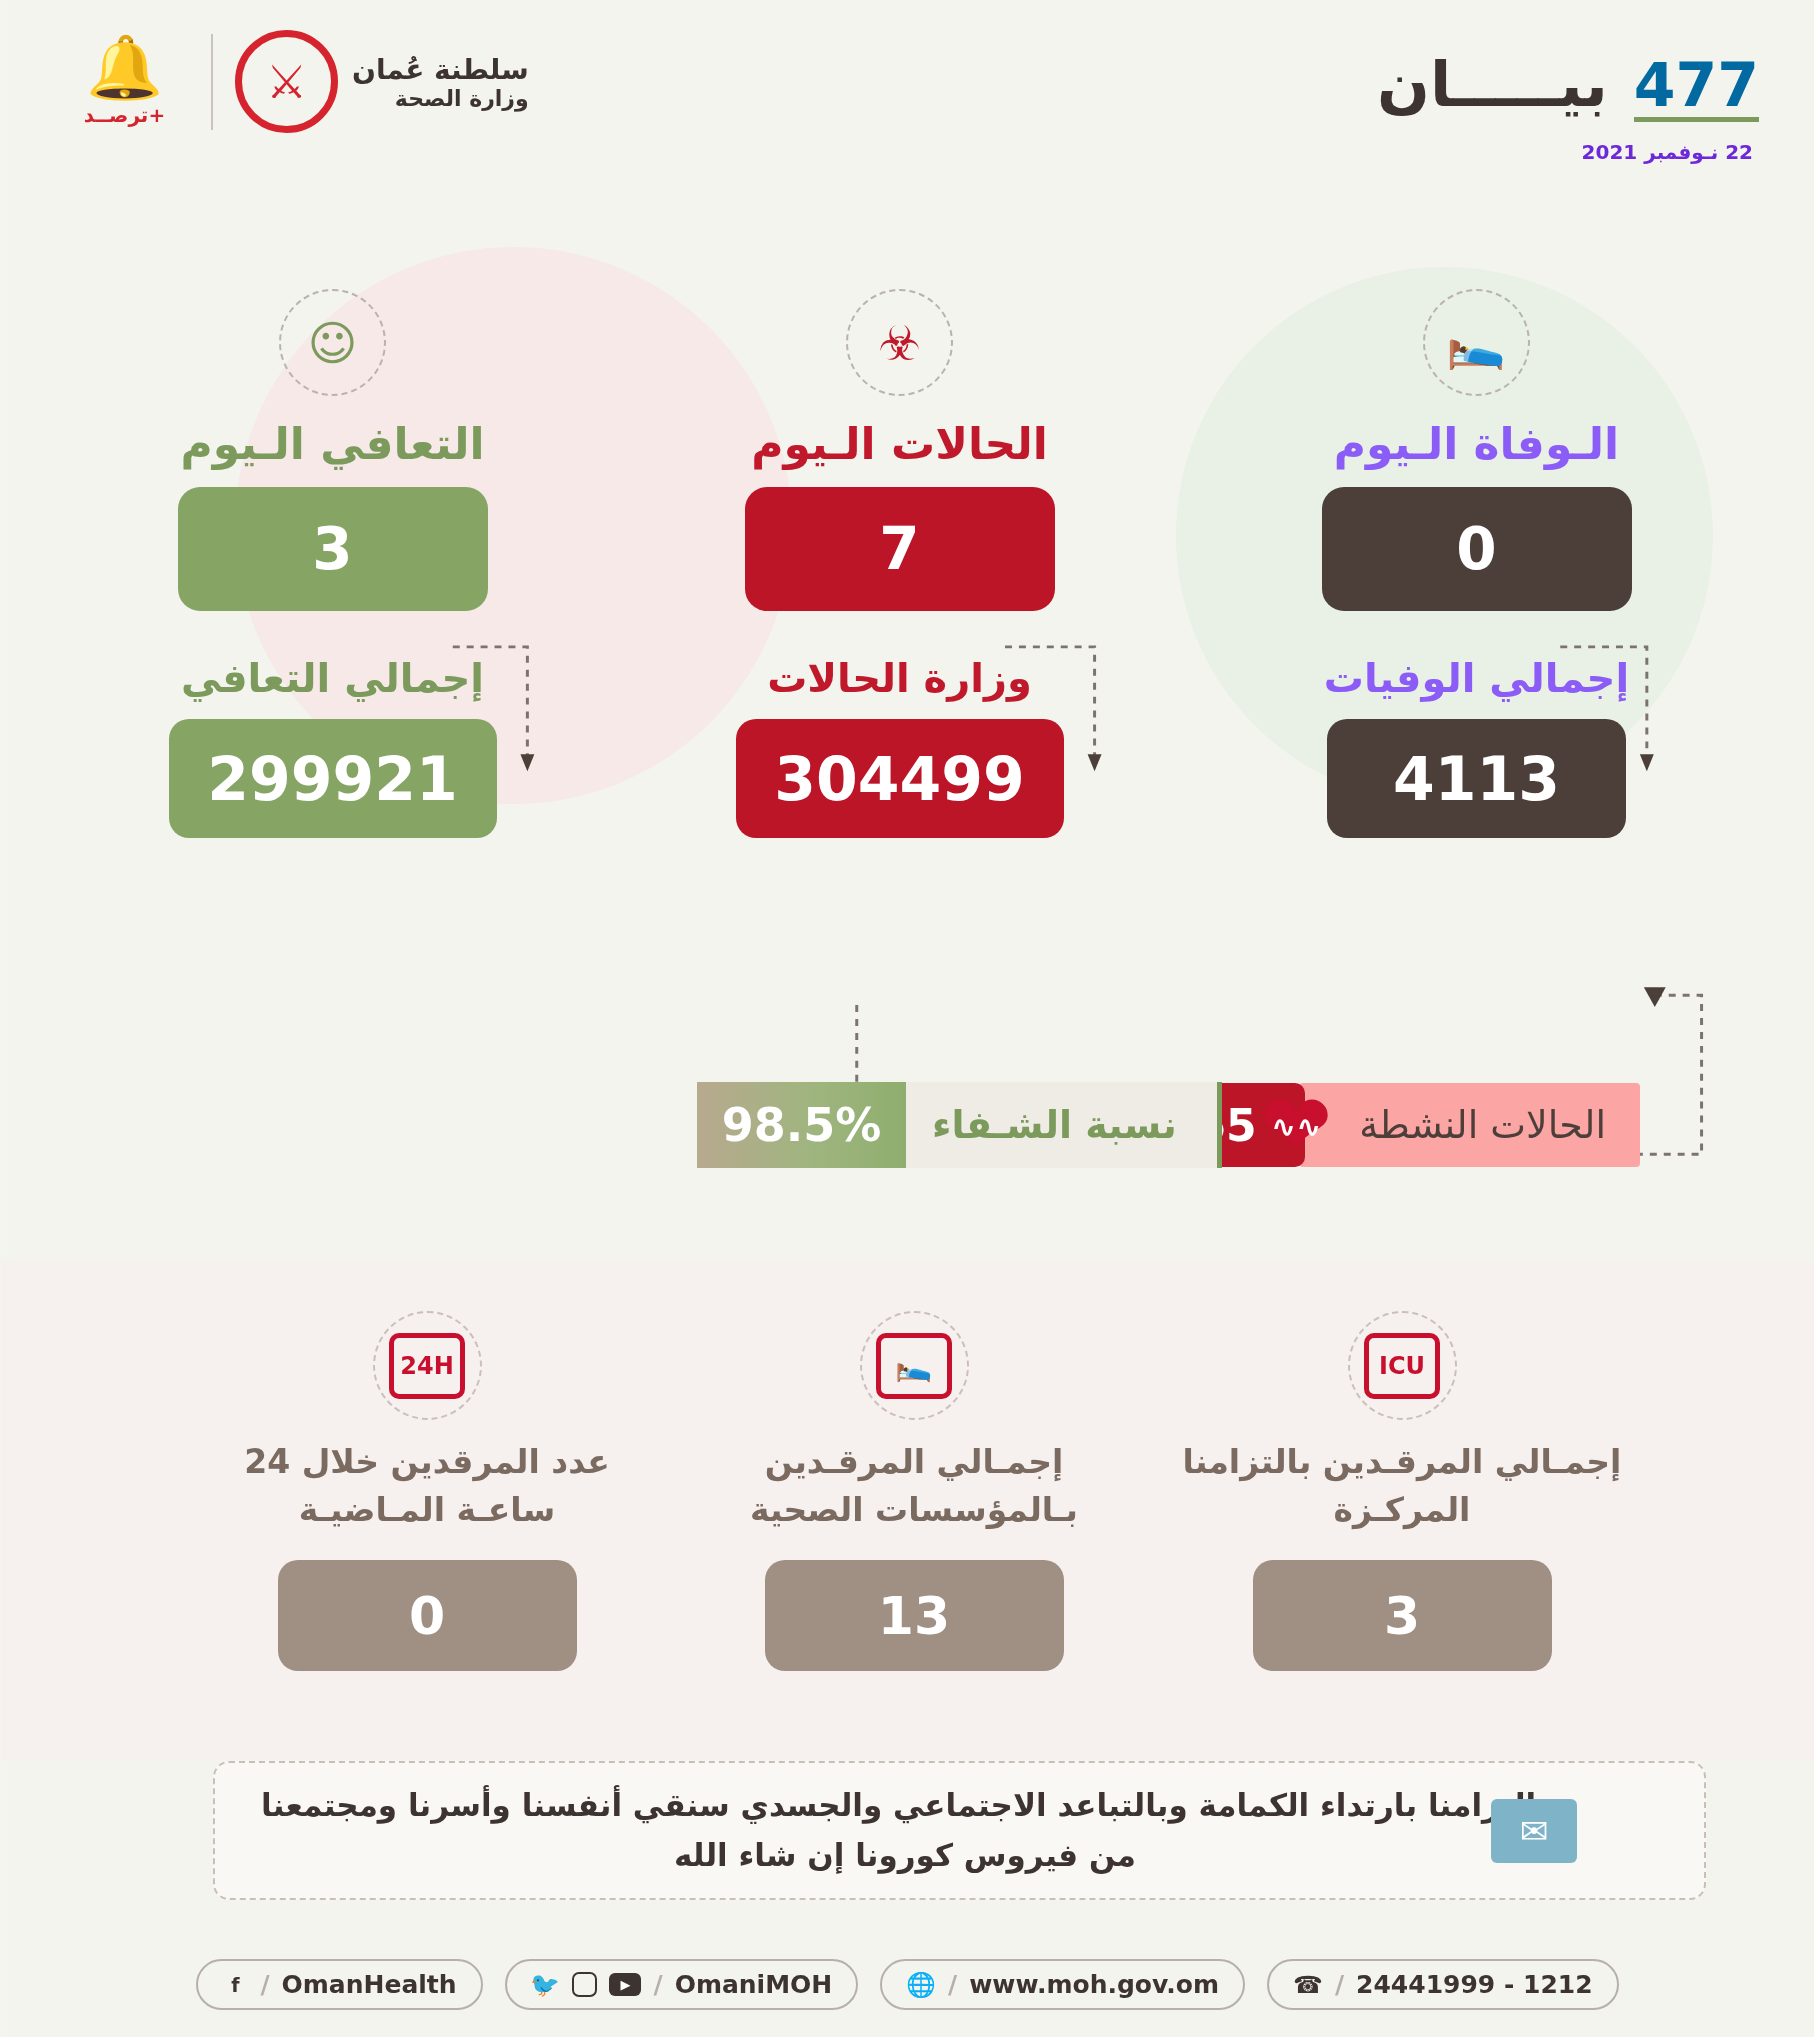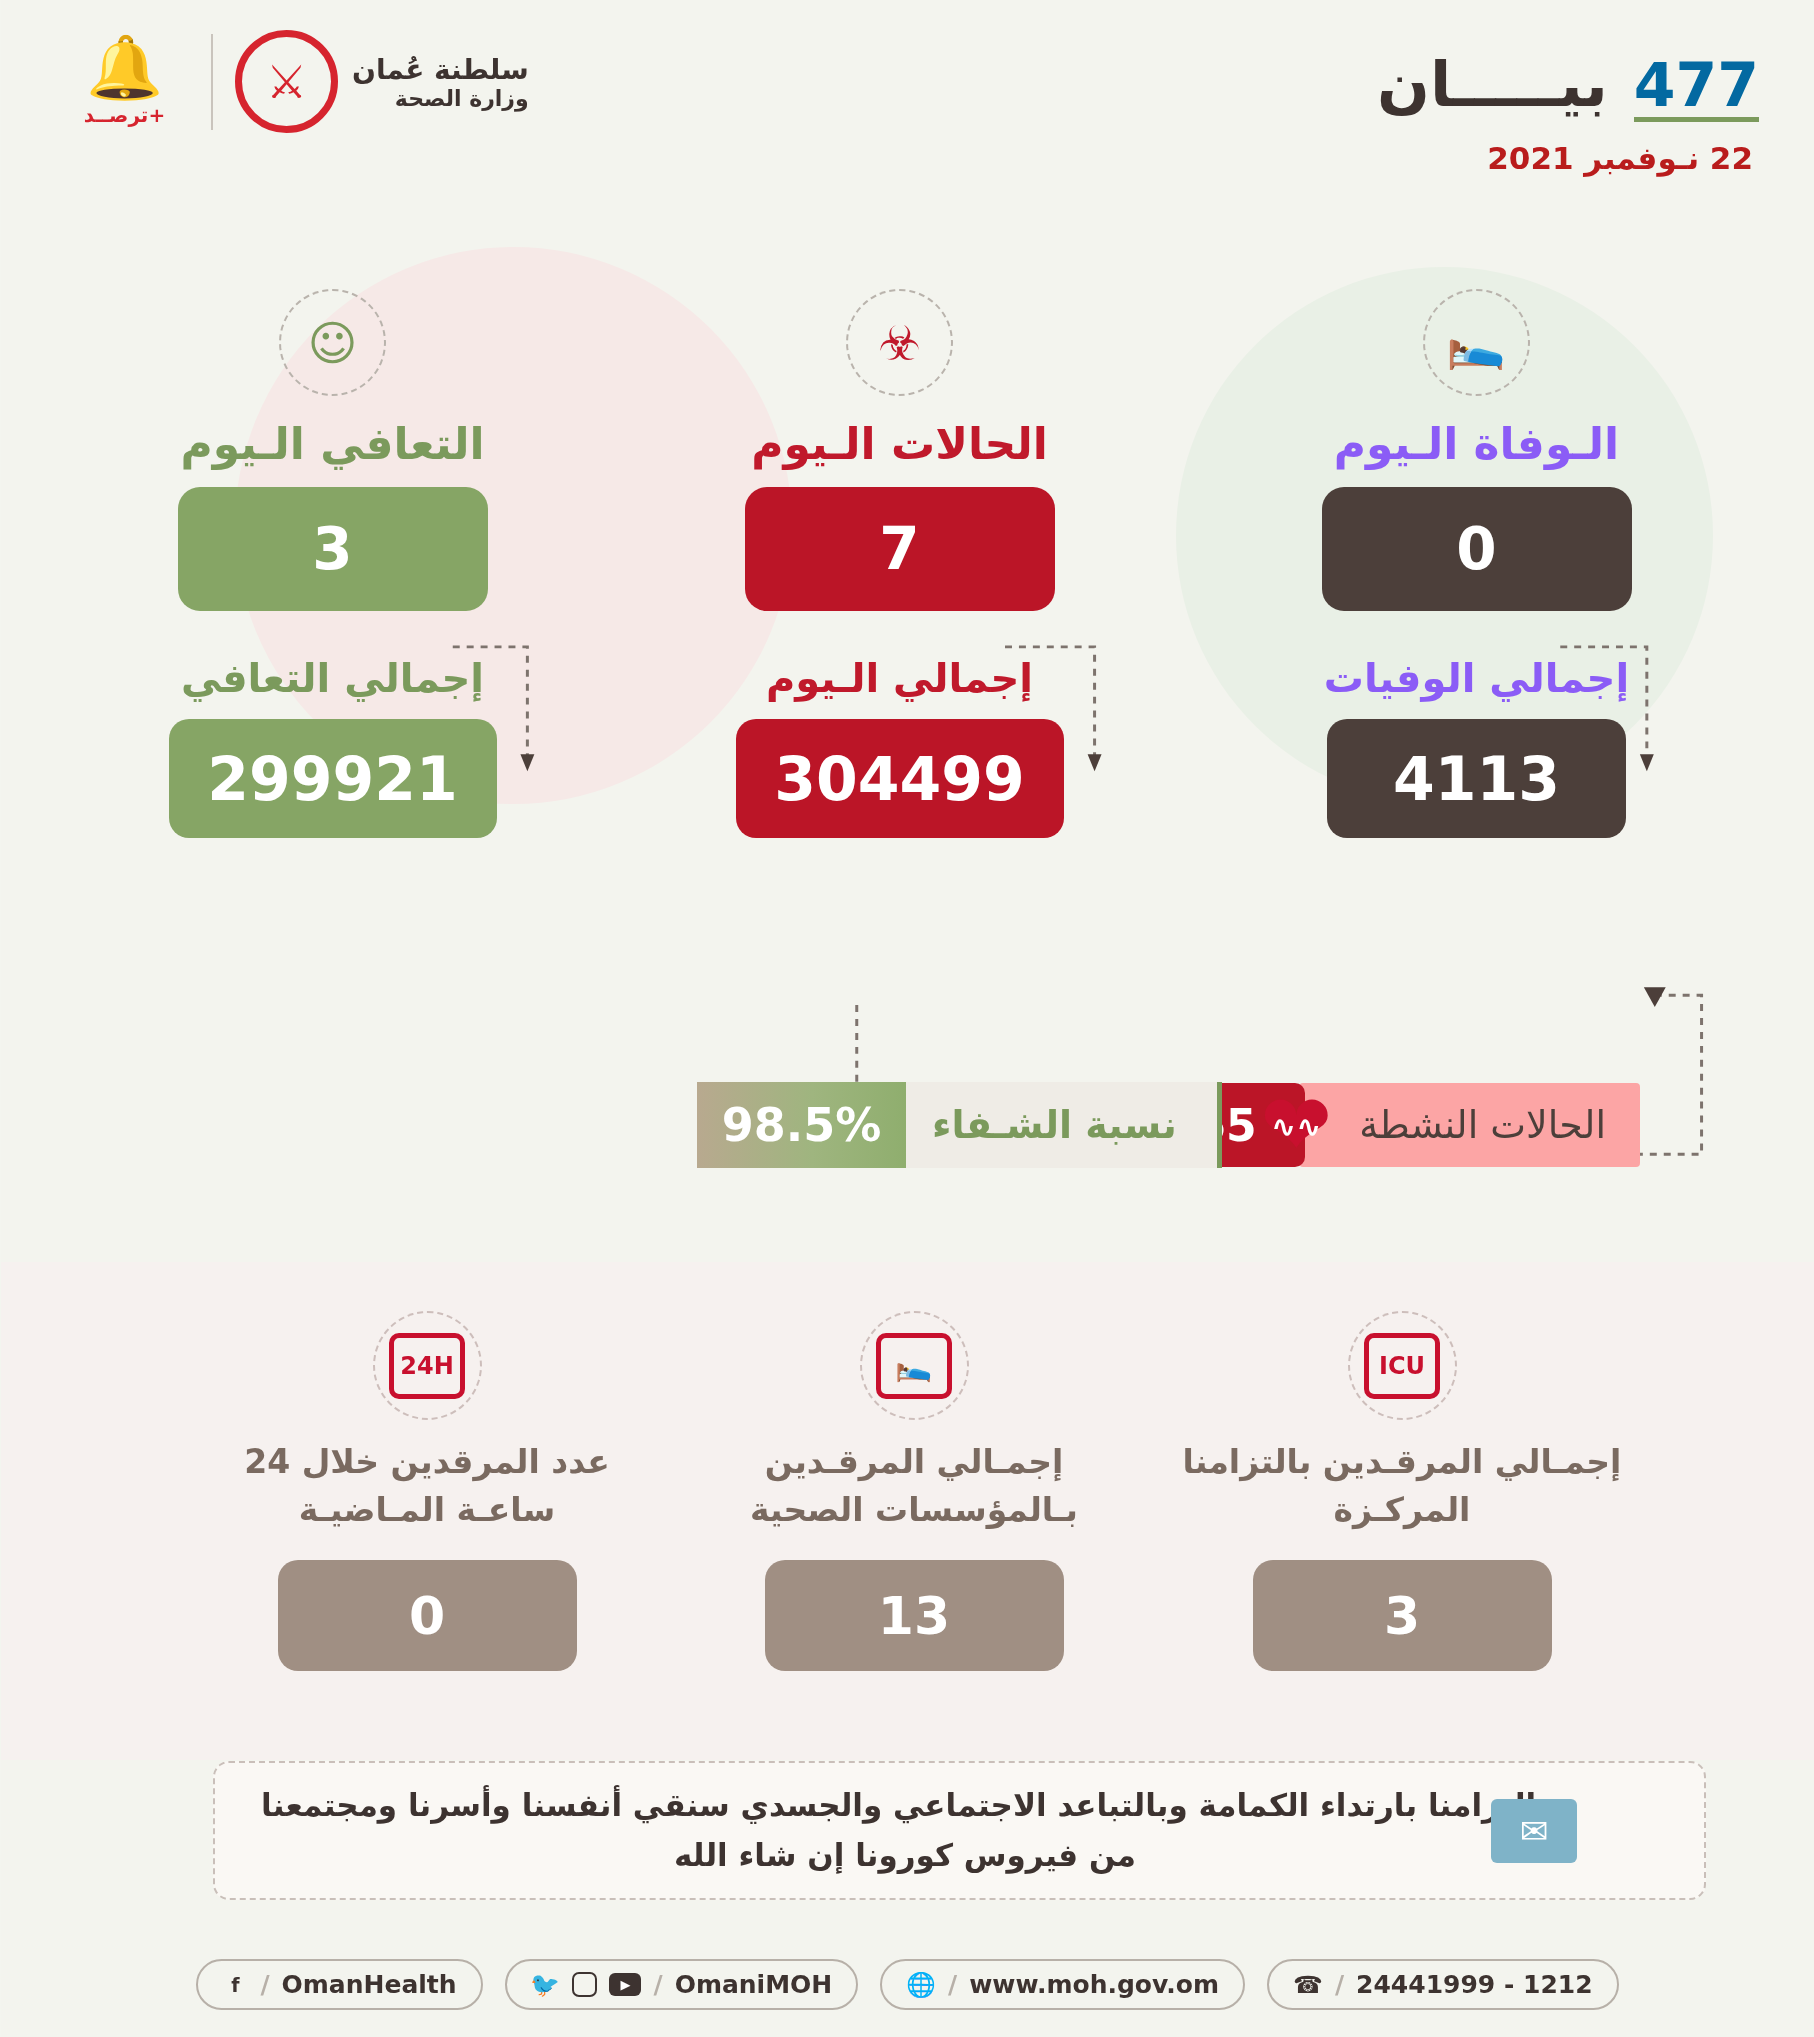--- a/index.html
+++ b/index.html
@@ -49,21 +49,21 @@
   .title-block { position: absolute; right: 56px; top: 48px; text-align: right; }
   .title-line { display: flex; align-items: baseline; justify-content: flex-end; gap: 26px; }
   .title-word {
     font-size: 62px; font-weight: 700; color: #3d3330; letter-spacing: 2px;
   }
   .title-num {
     font-size: 60px; font-weight: 700; color: #0369a1;
     border-bottom: 5px solid #7b9a5c; padding-bottom: 2px; line-height: 1;
   }
   .title-date {
-    margin-top: 18px; font-size: 31px; font-weight: 700; color: #b91c1c;
+    margin-top: 18px; font-size: 20px; font-weight: 700; color: #6d28d9;
     text-align: right; padding-right: 6px;
   }
 
   .logo-block {
     position: absolute; left: 60px; top: 30px;
     display: flex; align-items: center; gap: 0px; direction: ltr;
   }
   .tarassud {
     display: flex; flex-direction: column; align-items: center; width: 129px;
   }
@@ -272,21 +272,21 @@
       <div class="sub-label lbl-brown">إجمالي الوفيات</div>
       <div class="pill pill-total bg-brown" style="width:299px">4113</div>
     </div>
 
     <div class="col col-cases">
       <div class="icon-circle">
         <span class="icon-glyph icon-red">☣</span>
       </div>
       <div class="stat-label lbl-red">الحالات الـيوم</div>
       <div class="pill pill-daily bg-red">7</div>
-      <div class="sub-label lbl-red">إجمالي الـيوم</div>
+      <div class="sub-label lbl-red">وزارة الحالات</div>
       <div class="pill pill-total bg-red" style="width:328px">304499</div>
     </div>
 
     <div class="col col-recov">
       <div class="icon-circle">
         <span class="icon-glyph icon-green">☺</span>
       </div>
       <div class="stat-label lbl-green">التعافي الـيوم</div>
       <div class="pill pill-daily bg-green">3</div>
       <div class="sub-label lbl-green">إجمالي التعافي</div>

